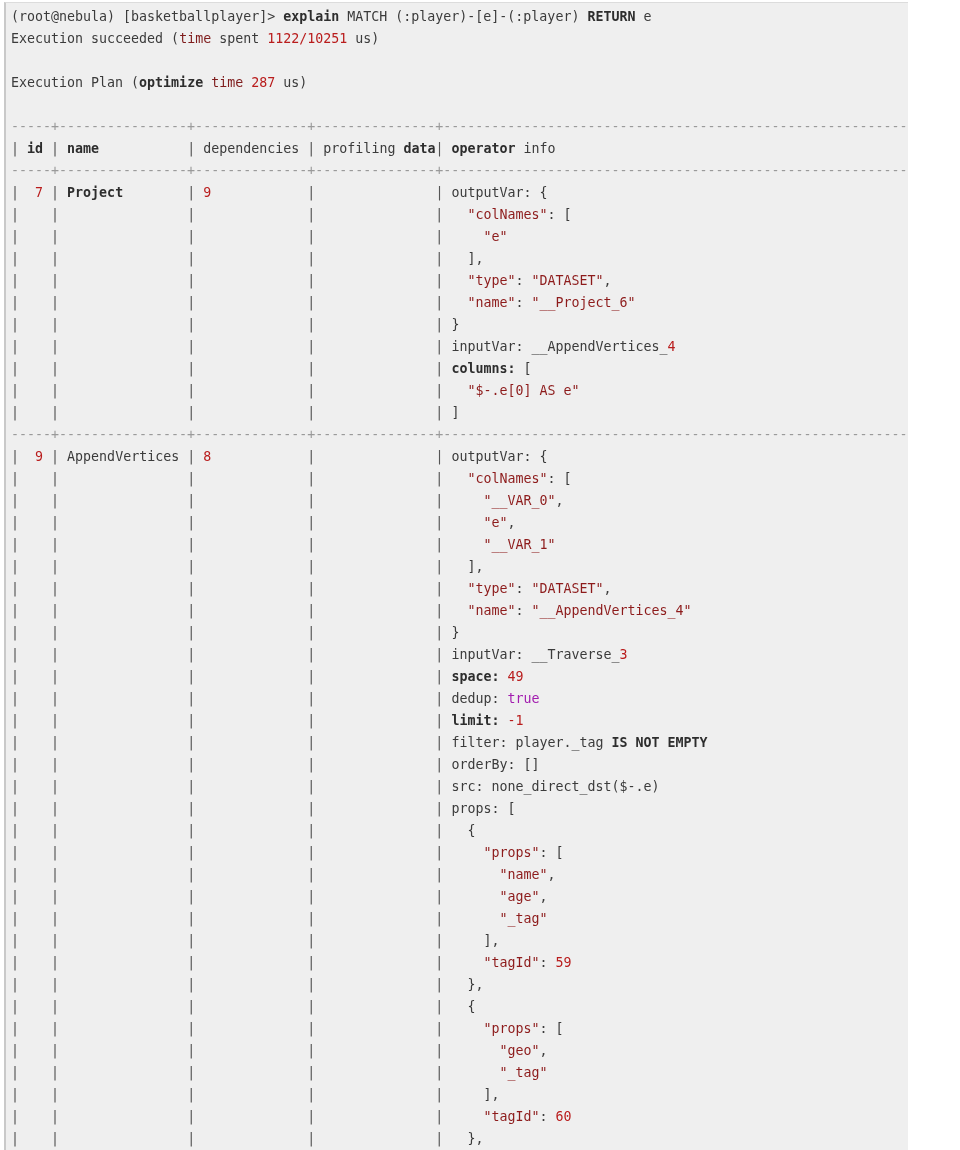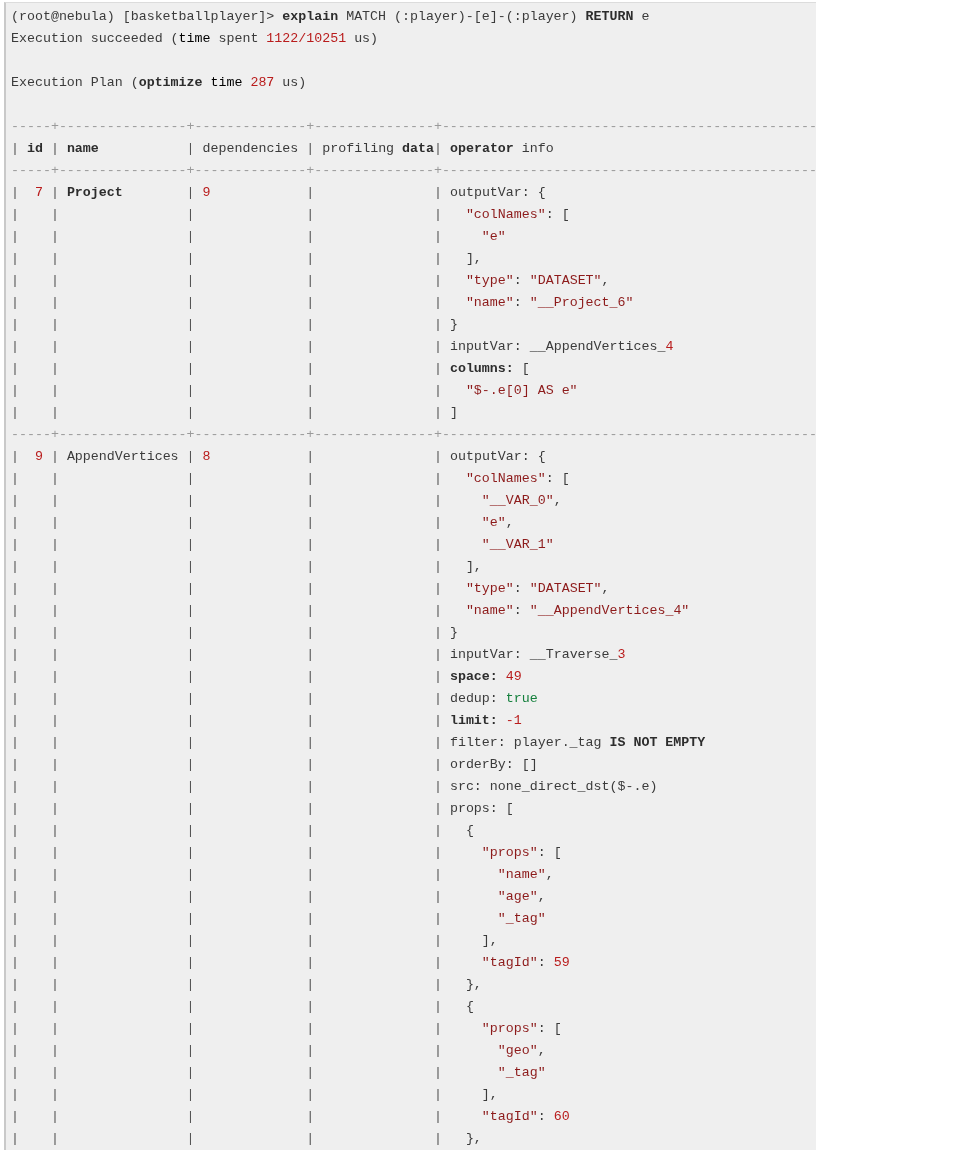--- a/index.html
+++ b/index.html
@@ -10,50 +10,49 @@
   body {
     width: 960px;
     height: 1150px;
     overflow: hidden;
     font-family: "DejaVu Sans Mono", "Liberation Mono", monospace;
   }
   #terminal {
     position: absolute;
     left: 4px;
     top: 2px;
-    width: 812px;
+    width: 904px;
     height: 1148px;
     background: #efefef;
     border-left: 2px solid #c9c9c9;
     border-top: 1px solid #dcdcdc;
     box-sizing: border-box;
     overflow: hidden;
-    font-family: Liberation Mono, monospace;
   }
   .lines {
     position: absolute;
     left: 5px;
     top: 3px;
     font-size: 13.3px;
     line-height: 22px;
     letter-spacing: 0px;
     white-space: pre;
     color: #3b3b3b;
   }
   .ln {
     white-space: pre;
     height: 22px;
     display: block;
   }
   
   .kw   { font-weight: bold; color: #2d2d2d; }
   .num  { color: #b91c1c; }
   .str  { color: #8d1b1b; }
-  .fn   { color: #000000; }
-  .bool { color: #15803d; }
+  .fn   { color: #7f1d1d; }
+  .bool { color: #a21caf; }
   .pipe { color: #555555; }
   .rule { color: #9a9a9a; }
   .plain{ color: #3b3b3b; }
 </style>
 </head>
 <body>
 
 <div id="terminal">
   <div class="lines" id="lines"><div class="ln"><span class="plain">(root@nebula) [basketballplayer]&gt; </span><span class="kw">explain</span><span class="plain"> MATCH (:player)-[e]-(:player) </span><span class="kw">RETURN</span><span class="plain"> e</span></div><div class="ln"><span class="plain">Execution succeeded (</span><span class="fn">time</span><span class="plain"> spent </span><span class="num">1122/10251</span><span class="plain"> us)</span></div><div class="ln">&nbsp;</div><div class="ln"><span class="plain">Execution Plan (</span><span class="kw">optimize</span><span class="fn"> time</span><span class="num"> 287</span><span class="plain"> us)</span></div><div class="ln">&nbsp;</div><div class="ln"><span class="rule">-----+----------------+--------------+---------------+-------------------------------------------------------------------------</span></div><div class="ln"><span class="pipe">|</span> <span class="kw">id</span> <span class="pipe">|</span> <span class="kw">name</span>           <span class="pipe">|</span> <span class="plain">dependencies</span> <span class="pipe">|</span> <span class="plain">profiling</span> <span class="kw">data</span><span class="pipe">|</span> <span class="kw">operator</span> <span class="plain">info</span>                                                           </div><div class="ln"><span class="rule">-----+----------------+--------------+---------------+-------------------------------------------------------------------------</span></div><div class="ln"><span class="pipe">|</span>  <span class="num">7</span> <span class="pipe">|</span> <span class="kw">Project</span>        <span class="pipe">|</span> <span class="num">9</span>            <span class="pipe">|</span>               <span class="pipe">|</span> <span class="plain">outputVar:</span> {                                                            </div><div class="ln"><span class="pipe">|</span>    <span class="pipe">|</span>                <span class="pipe">|</span>              <span class="pipe">|</span>               <span class="pipe">|</span>   <span class="str">"colNames"</span>: [                                                         </div><div class="ln"><span class="pipe">|</span>    <span class="pipe">|</span>                <span class="pipe">|</span>              <span class="pipe">|</span>               <span class="pipe">|</span>     <span class="str">"e"</span>                                                                 </div><div class="ln"><span class="pipe">|</span>    <span class="pipe">|</span>                <span class="pipe">|</span>              <span class="pipe">|</span>               <span class="pipe">|</span>   ],                                                                    </div><div class="ln"><span class="pipe">|</span>    <span class="pipe">|</span>                <span class="pipe">|</span>              <span class="pipe">|</span>               <span class="pipe">|</span>   <span class="str">"type"</span>: <span class="str">"DATASET"</span>,                                                    </div><div class="ln"><span class="pipe">|</span>    <span class="pipe">|</span>                <span class="pipe">|</span>              <span class="pipe">|</span>               <span class="pipe">|</span>   <span class="str">"name"</span>: <span class="str">"__Project_6"</span>                                                 </div><div class="ln"><span class="pipe">|</span>    <span class="pipe">|</span>                <span class="pipe">|</span>              <span class="pipe">|</span>               <span class="pipe">|</span> }                                                                       </div><div class="ln"><span class="pipe">|</span>    <span class="pipe">|</span>                <span class="pipe">|</span>              <span class="pipe">|</span>               <span class="pipe">|</span> <span class="plain">inputVar:</span> __AppendVertices_<span class="num">4</span>                                            </div><div class="ln"><span class="pipe">|</span>    <span class="pipe">|</span>                <span class="pipe">|</span>              <span class="pipe">|</span>               <span class="pipe">|</span> <span class="kw">columns:</span> [                                                              </div><div class="ln"><span class="pipe">|</span>    <span class="pipe">|</span>                <span class="pipe">|</span>              <span class="pipe">|</span>               <span class="pipe">|</span>   <span class="str">"$-.e[0] AS e"</span>                                                        </div><div class="ln"><span class="pipe">|</span>    <span class="pipe">|</span>                <span class="pipe">|</span>              <span class="pipe">|</span>               <span class="pipe">|</span> ]                                                                       </div><div class="ln"><span class="rule">-----+----------------+--------------+---------------+-------------------------------------------------------------------------</span></div><div class="ln"><span class="pipe">|</span>  <span class="num">9</span> <span class="pipe">|</span> <span class="plain">AppendVertices</span> <span class="pipe">|</span> <span class="num">8</span>            <span class="pipe">|</span>               <span class="pipe">|</span> <span class="plain">outputVar:</span> {                                                            </div><div class="ln"><span class="pipe">|</span>    <span class="pipe">|</span>                <span class="pipe">|</span>              <span class="pipe">|</span>               <span class="pipe">|</span>   <span class="str">"colNames"</span>: [                                                         </div><div class="ln"><span class="pipe">|</span>    <span class="pipe">|</span>                <span class="pipe">|</span>              <span class="pipe">|</span>               <span class="pipe">|</span>     <span class="str">"__VAR_0"</span>,                                                          </div><div class="ln"><span class="pipe">|</span>    <span class="pipe">|</span>                <span class="pipe">|</span>              <span class="pipe">|</span>               <span class="pipe">|</span>     <span class="str">"e"</span>,                                                                </div><div class="ln"><span class="pipe">|</span>    <span class="pipe">|</span>                <span class="pipe">|</span>              <span class="pipe">|</span>               <span class="pipe">|</span>     <span class="str">"__VAR_1"</span>                                                           </div><div class="ln"><span class="pipe">|</span>    <span class="pipe">|</span>                <span class="pipe">|</span>              <span class="pipe">|</span>               <span class="pipe">|</span>   ],                                                                    </div><div class="ln"><span class="pipe">|</span>    <span class="pipe">|</span>                <span class="pipe">|</span>              <span class="pipe">|</span>               <span class="pipe">|</span>   <span class="str">"type"</span>: <span class="str">"DATASET"</span>,                                                    </div><div class="ln"><span class="pipe">|</span>    <span class="pipe">|</span>                <span class="pipe">|</span>              <span class="pipe">|</span>               <span class="pipe">|</span>   <span class="str">"name"</span>: <span class="str">"__AppendVertices_4"</span>                                          </div><div class="ln"><span class="pipe">|</span>    <span class="pipe">|</span>                <span class="pipe">|</span>              <span class="pipe">|</span>               <span class="pipe">|</span> }                                                                       </div><div class="ln"><span class="pipe">|</span>    <span class="pipe">|</span>                <span class="pipe">|</span>              <span class="pipe">|</span>               <span class="pipe">|</span> <span class="plain">inputVar:</span> __Traverse_<span class="num">3</span>                                                  </div><div class="ln"><span class="pipe">|</span>    <span class="pipe">|</span>                <span class="pipe">|</span>              <span class="pipe">|</span>               <span class="pipe">|</span> <span class="kw">space:</span> <span class="num">49</span>                                                               </div><div class="ln"><span class="pipe">|</span>    <span class="pipe">|</span>                <span class="pipe">|</span>              <span class="pipe">|</span>               <span class="pipe">|</span> <span class="plain">dedup:</span> <span class="bool">true</span>                                                             </div><div class="ln"><span class="pipe">|</span>    <span class="pipe">|</span>                <span class="pipe">|</span>              <span class="pipe">|</span>               <span class="pipe">|</span> <span class="kw">limit:</span> <span class="num">-1</span>                                                               </div><div class="ln"><span class="pipe">|</span>    <span class="pipe">|</span>                <span class="pipe">|</span>              <span class="pipe">|</span>               <span class="pipe">|</span> <span class="plain">filter:</span> player._tag <span class="kw">IS NOT EMPTY</span>                                        </div><div class="ln"><span class="pipe">|</span>    <span class="pipe">|</span>                <span class="pipe">|</span>              <span class="pipe">|</span>               <span class="pipe">|</span> <span class="plain">orderBy:</span> []                                                             </div><div class="ln"><span class="pipe">|</span>    <span class="pipe">|</span>                <span class="pipe">|</span>              <span class="pipe">|</span>               <span class="pipe">|</span> <span class="plain">src:</span> none_direct_dst($-.e)                                              </div><div class="ln"><span class="pipe">|</span>    <span class="pipe">|</span>                <span class="pipe">|</span>              <span class="pipe">|</span>               <span class="pipe">|</span> <span class="plain">props:</span> [                                                                </div><div class="ln"><span class="pipe">|</span>    <span class="pipe">|</span>                <span class="pipe">|</span>              <span class="pipe">|</span>               <span class="pipe">|</span>   {                                                                     </div><div class="ln"><span class="pipe">|</span>    <span class="pipe">|</span>                <span class="pipe">|</span>              <span class="pipe">|</span>               <span class="pipe">|</span>     <span class="str">"props"</span>: [                                                          </div><div class="ln"><span class="pipe">|</span>    <span class="pipe">|</span>                <span class="pipe">|</span>              <span class="pipe">|</span>               <span class="pipe">|</span>       <span class="str">"name"</span>,                                                           </div><div class="ln"><span class="pipe">|</span>    <span class="pipe">|</span>                <span class="pipe">|</span>              <span class="pipe">|</span>               <span class="pipe">|</span>       <span class="str">"age"</span>,                                                            </div><div class="ln"><span class="pipe">|</span>    <span class="pipe">|</span>                <span class="pipe">|</span>              <span class="pipe">|</span>               <span class="pipe">|</span>       <span class="str">"_tag"</span>                                                            </div><div class="ln"><span class="pipe">|</span>    <span class="pipe">|</span>                <span class="pipe">|</span>              <span class="pipe">|</span>               <span class="pipe">|</span>     ],                                                                  </div><div class="ln"><span class="pipe">|</span>    <span class="pipe">|</span>                <span class="pipe">|</span>              <span class="pipe">|</span>               <span class="pipe">|</span>     <span class="str">"tagId"</span>: <span class="num">59</span>                                                         </div><div class="ln"><span class="pipe">|</span>    <span class="pipe">|</span>                <span class="pipe">|</span>              <span class="pipe">|</span>               <span class="pipe">|</span>   },                                                                    </div><div class="ln"><span class="pipe">|</span>    <span class="pipe">|</span>                <span class="pipe">|</span>              <span class="pipe">|</span>               <span class="pipe">|</span>   {                                                                     </div><div class="ln"><span class="pipe">|</span>    <span class="pipe">|</span>                <span class="pipe">|</span>              <span class="pipe">|</span>               <span class="pipe">|</span>     <span class="str">"props"</span>: [                                                          </div><div class="ln"><span class="pipe">|</span>    <span class="pipe">|</span>                <span class="pipe">|</span>              <span class="pipe">|</span>               <span class="pipe">|</span>       <span class="str">"geo"</span>,                                                            </div><div class="ln"><span class="pipe">|</span>    <span class="pipe">|</span>                <span class="pipe">|</span>              <span class="pipe">|</span>               <span class="pipe">|</span>       <span class="str">"_tag"</span>                                                            </div><div class="ln"><span class="pipe">|</span>    <span class="pipe">|</span>                <span class="pipe">|</span>              <span class="pipe">|</span>               <span class="pipe">|</span>     ],                                                                  </div><div class="ln"><span class="pipe">|</span>    <span class="pipe">|</span>                <span class="pipe">|</span>              <span class="pipe">|</span>               <span class="pipe">|</span>     <span class="str">"tagId"</span>: <span class="num">60</span>                                                         </div><div class="ln"><span class="pipe">|</span>    <span class="pipe">|</span>                <span class="pipe">|</span>              <span class="pipe">|</span>               <span class="pipe">|</span>   },                                                                    </div></div>
 </div>

